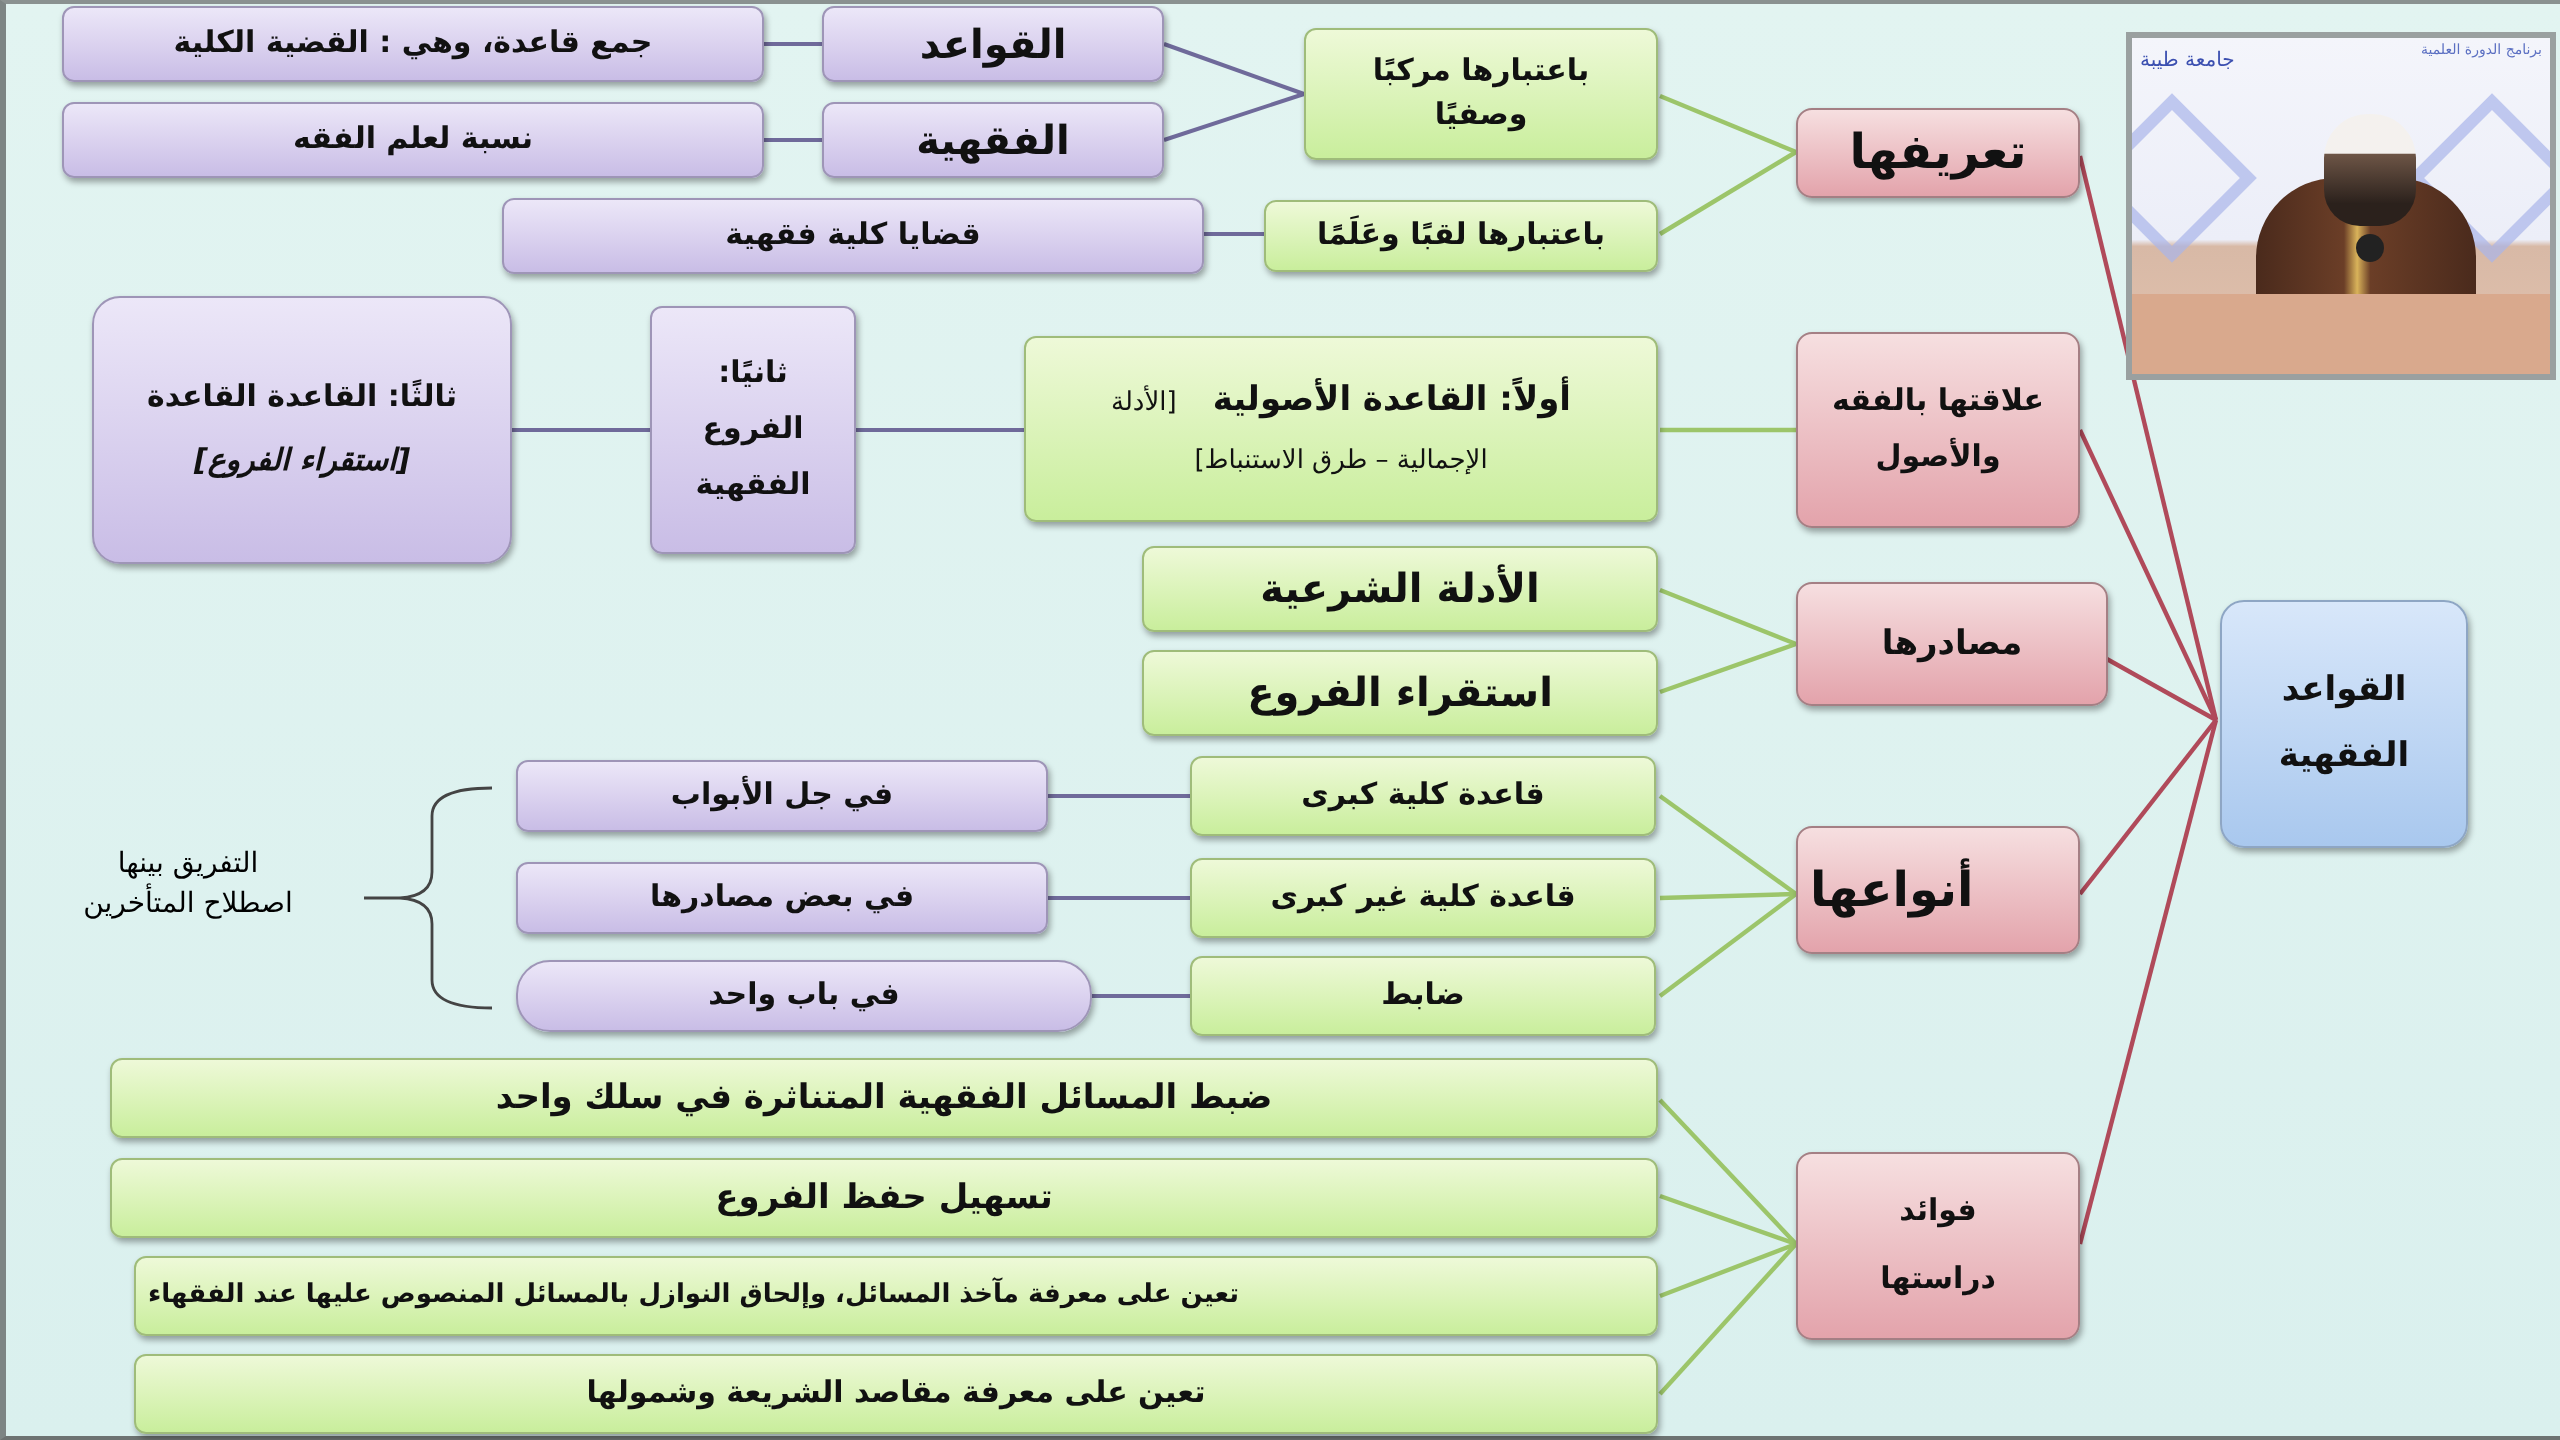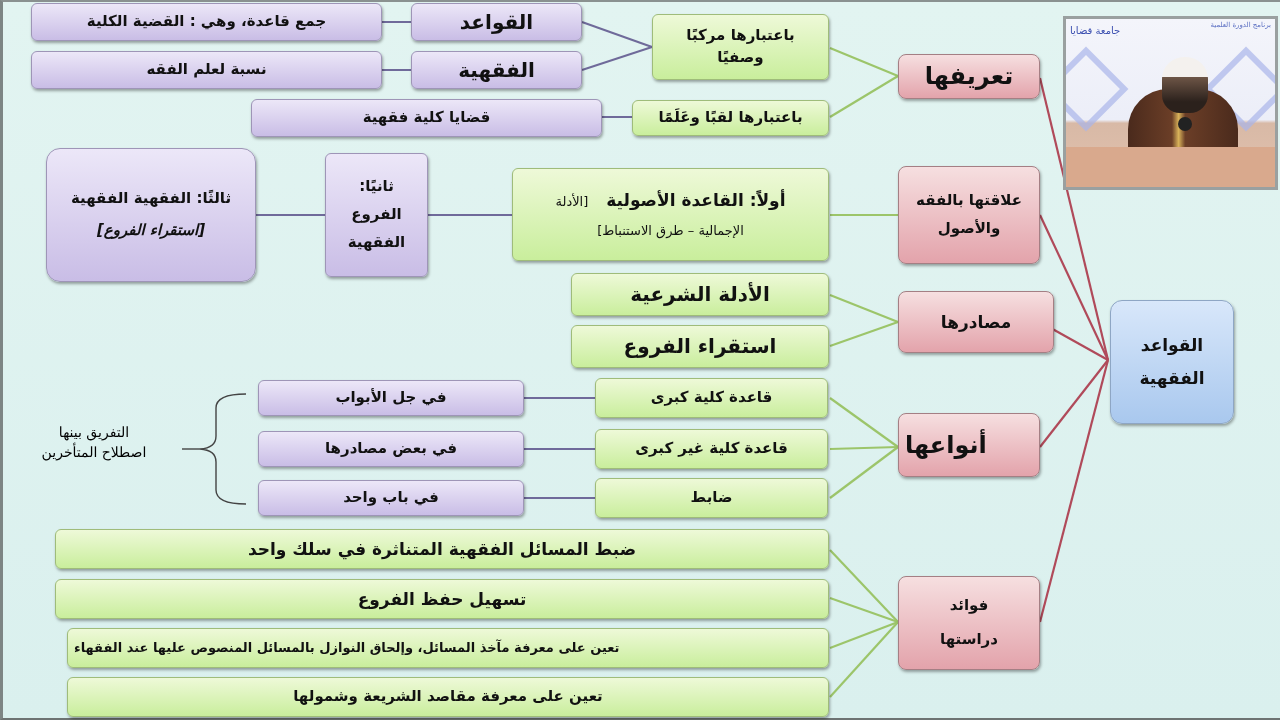--- a/index.html
+++ b/index.html
@@ -159,21 +159,21 @@
     <span class="f13" style="font-weight:normal;">[الأدلة</span>
   </div>
   <span class="f13" style="font-weight:normal; margin-top:10px;">الإجمالية – طرق الاستنباط]</span>
 </div>
 <div class="box purple f15" style="left:325px; top:153px; width:103px; height:124px;">
   <span>ثانيًا:</span>
   <span style="margin-top:6px;">الفروع</span>
   <span style="margin-top:6px;">الفقهية</span>
 </div>
 <div class="box purple round f15" style="left:46px; top:148px; width:210px; height:134px;">
-  <span>ثالثًا: الفقهية الفقهية</span>
+  <span>ثالثًا: القاعدة القاعدة</span>
   <span style="margin-top:10px;font-style:italic;">[استقراء الفروع]</span>
 </div>
 
 <div class="box red f17" style="left:898px; top:291px; width:156px; height:62px;">
   <span>مصادرها</span>
 </div>
 <div class="box green f20" style="left:571px; top:273px; width:258px; height:43px;">
   <span>الأدلة الشرعية</span>
 </div>
 <div class="box green f20" style="left:571px; top:325px; width:258px; height:43px;">
@@ -191,21 +191,21 @@
 </div>
 <div class="box green f15" style="left:595px; top:478px; width:233px; height:40px;">
   <span>ضابط</span>
 </div>
 <div class="box purple f15" style="left:258px; top:380px; width:266px; height:36px;">
   <span>في جل الأبواب</span>
 </div>
 <div class="box purple f15" style="left:258px; top:431px; width:266px; height:36px;">
   <span>في بعض مصادرها</span>
 </div>
-<div class="box purple f15" style="left:258px; top:480px; width:266px; height:36px;">
+<div class="box purple f15" style="left:258px; top:480px; width:288px; height:36px;border-radius:17px;">
   <span>في باب واحد</span>
 </div>
 <div class="note" style="left:4px; top:423px; width:180px;">
   <div>التفريق بينها</div>
   <div>اصطلاح المتأخرين</div>
 </div>
 
 <div class="box red f15" style="left:898px; top:576px; width:142px; height:94px;">
   <span>فوائد</span>
   <span style="margin-top:12px;">دراستها</span>
@@ -221,18 +221,18 @@
 </div>
 <div class="box green f15" style="left:67px; top:677px; width:762px; height:40px;">
   <span>تعين على معرفة مقاصد الشريعة وشمولها</span>
 </div>
 
 <div class="video">
   <div class="bg1"></div>
   <div class="pattern" style="left:-10px; top:40px; width:60px; height:60px; transform:rotate(45deg);"></div>
   <div class="pattern" style="left:150px; top:40px; width:60px; height:60px; transform:rotate(45deg);"></div>
   <div class="caption-top">برنامج الدورة العلمية</div>
-  <div class="logo-text">جامعة قضايا</div>
+  <div class="logo-text">جامعة طيبة</div>
   <div class="person-body"></div>
   <div class="person-head"></div>
   <div class="desk"></div>
   <div class="mic"></div>
 </div>
 
 </body></html>

